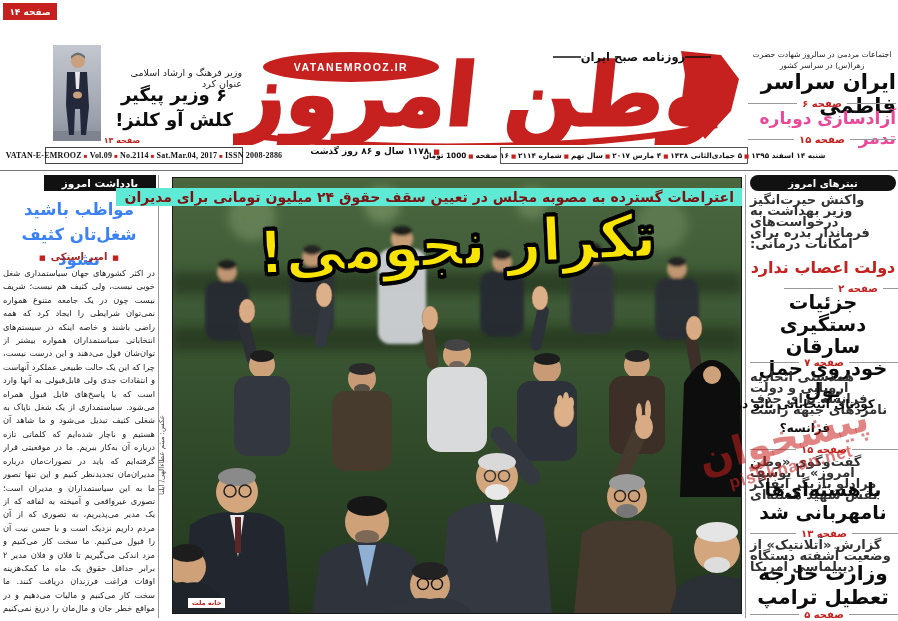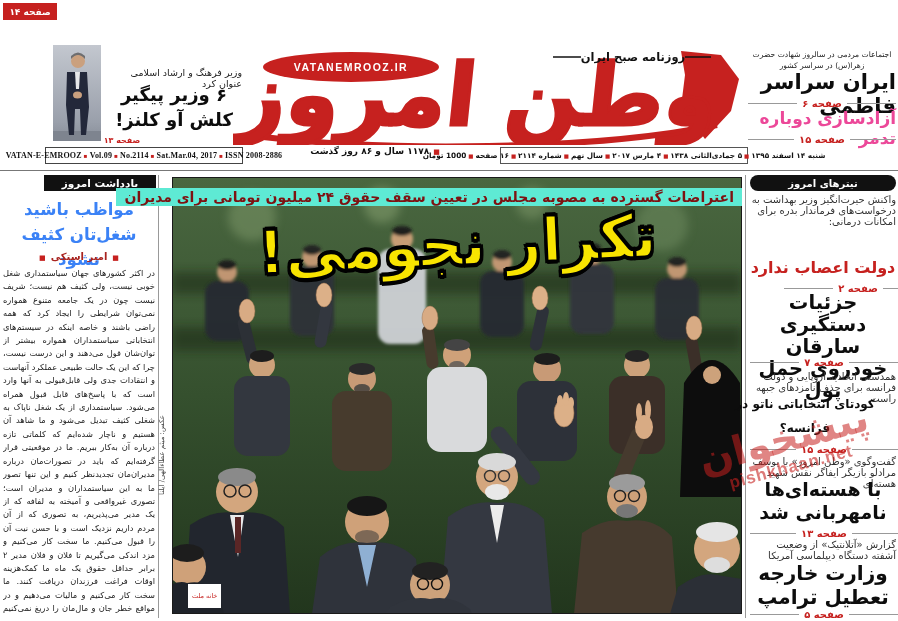--- a/index.html
+++ b/index.html
@@ -45,27 +45,27 @@
   .photo{left:172px;top:177px;width:570px;height:437px;}
   .photo svg{display:block;}
   .photo-kicker{position:absolute;left:0;right:0;top:10px;text-align:center;}
   .photo-kicker span{display:inline-block;background:#5eead4;color:#7e1212;font-size:14px;
                      font-weight:bold;padding:1px 8px;white-space:nowrap;}
   .photo-head{position:absolute;left:10px;right:10px;top:32px;text-align:center;
               font-size:60px;font-weight:bold;color:#f8e400;transform:rotate(-2.5deg);
               -webkit-text-stroke:2.5px #000;
               text-shadow:2px 2px 0 #000,-2px 2px 0 #000,2px -2px 0 #000,-2px -2px 0 #000,0 3px 0 #000,0 -3px 0 #000;}
   .photo-stamp{position:absolute;left:16px;bottom:6px;background:#fff;color:#c6211f;
-               font-size:6.5px;font-weight:normal;padding:8px 4px;}
+               font-size:6.5px;font-weight:bold;padding:1px 4px;}
   .vcredit{left:158px;top:415px;height:160px;writing-mode:vertical-rl;transform:rotate(180deg);
            font-size:7px;color:#444;white-space:nowrap;}
   
   .hlbar{left:750px;top:175px;width:146px;height:16px;background:#111;color:#fff;
          font-size:10px;font-weight:bold;display:flex;align-items:center;justify-content:center;border-radius:8px;}
-  .hl-intro{width:146px;font-size:10px;line-height:11px;font-weight:normal;color:#333;text-align:right;}
+  .hl-intro{width:146px;font-size:13px;line-height:11px;font-weight:bold;color:#333;text-align:left;}
   .hl-head{width:146px;font-weight:bold;color:#0d0d0d;text-align:center;}
   .hl-sub{width:146px;font-size:16px;font-weight:bold;color:#c6211f;text-align:center;}
   
   .watermark{left:686px;top:418px;width:200px;text-align:center;transform:rotate(-15deg);
              pointer-events:none;z-index:30;}
   .watermark .fa{font-size:40px;font-weight:bold;color:rgba(198,33,31,.55);line-height:40px;}
   .watermark .en{font-size:17px;font-weight:bold;color:rgba(198,33,31,.6);
                  font-family:"Liberation Sans",sans-serif;letter-spacing:1px;}
 </style>
 </head>

